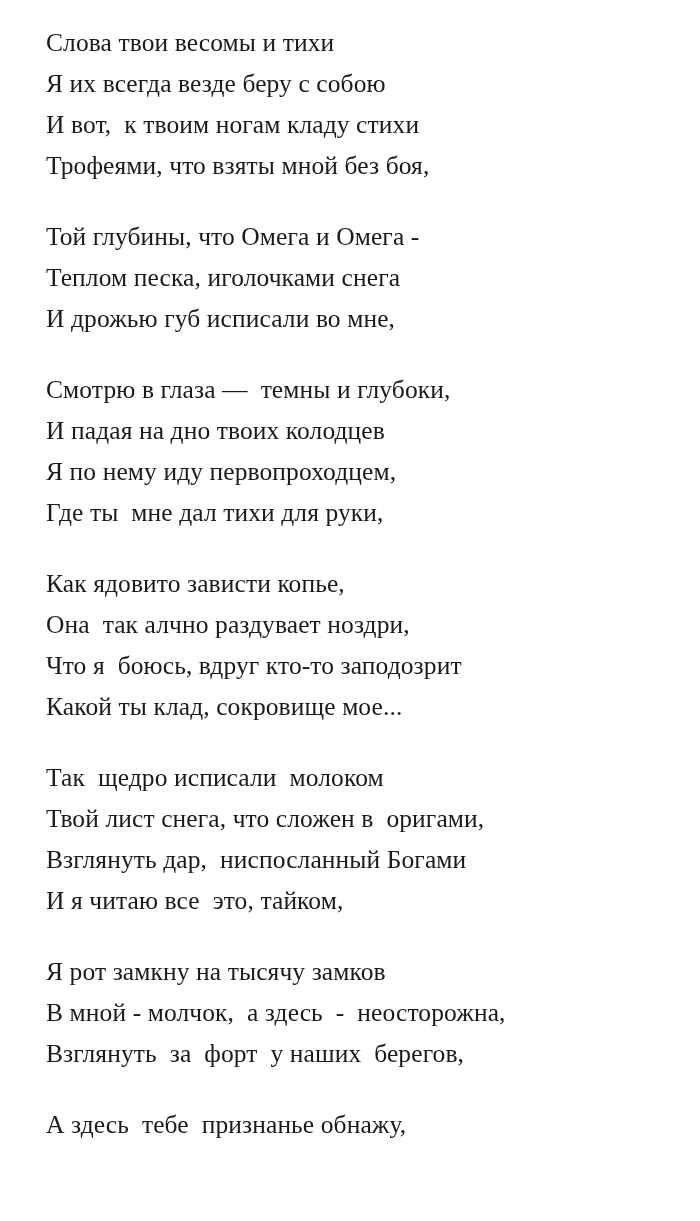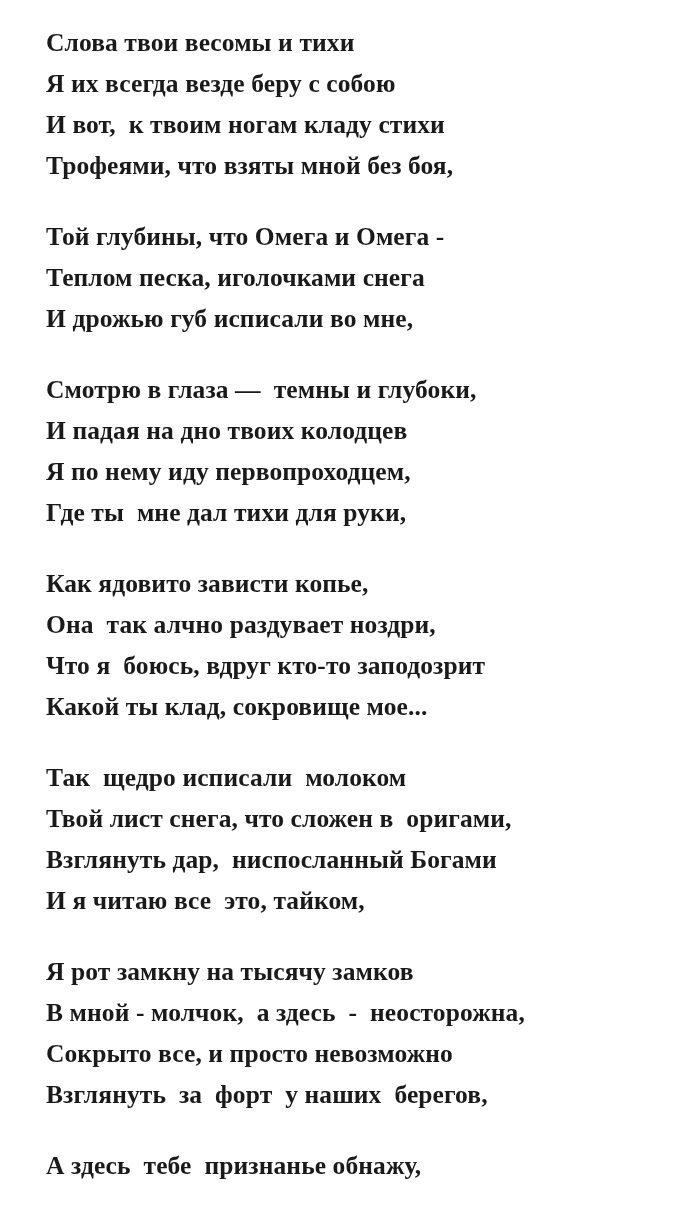--- a/index.html
+++ b/index.html
@@ -19,21 +19,21 @@
     width: 700px;
   }
   .stanza {
     margin: 0 0 30px 0;
   }
   .stanza:last-child {
     margin-bottom: 0;
   }
   .line {
     font-size: 25.5px;
-    font-weight: bold;
+    font-weight: normal;
     line-height: 41px;
     white-space: pre-wrap;
     letter-spacing: 0.1px;
   }
 </style>
 </head>
 <body>
 
 <div class="poem">
 
@@ -67,21 +67,20 @@
   <div class="stanza">
     <div class="line">Так  щедро исписали  молоком</div>
     <div class="line">Твой лист снега, что сложен в  оригами,</div>
     <div class="line">Взглянуть дар,  ниспосланный Богами</div>
     <div class="line">И я читаю все  это, тайком,</div>
   </div>
 
   <div class="stanza">
     <div class="line">Я рот замкну на тысячу замков</div>
     <div class="line">В мной - молчок,  а здесь  -  неосторожна,</div>
-    <div class="line">Сокрыто все, и просто невозможно</div>
     <div class="line">Взглянуть  за  форт  у наших  берегов,</div>
   </div>
 
   <div class="stanza">
     <div class="line">А здесь  тебе  признанье обнажу,</div>
 
   </div>
 
 </div>
 

